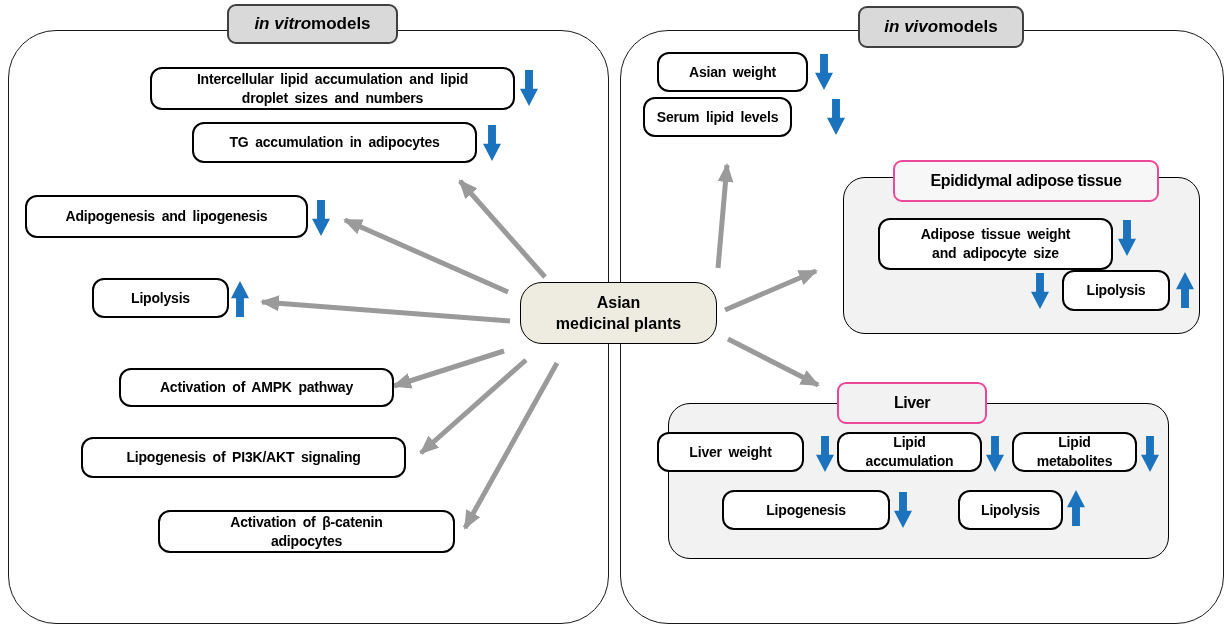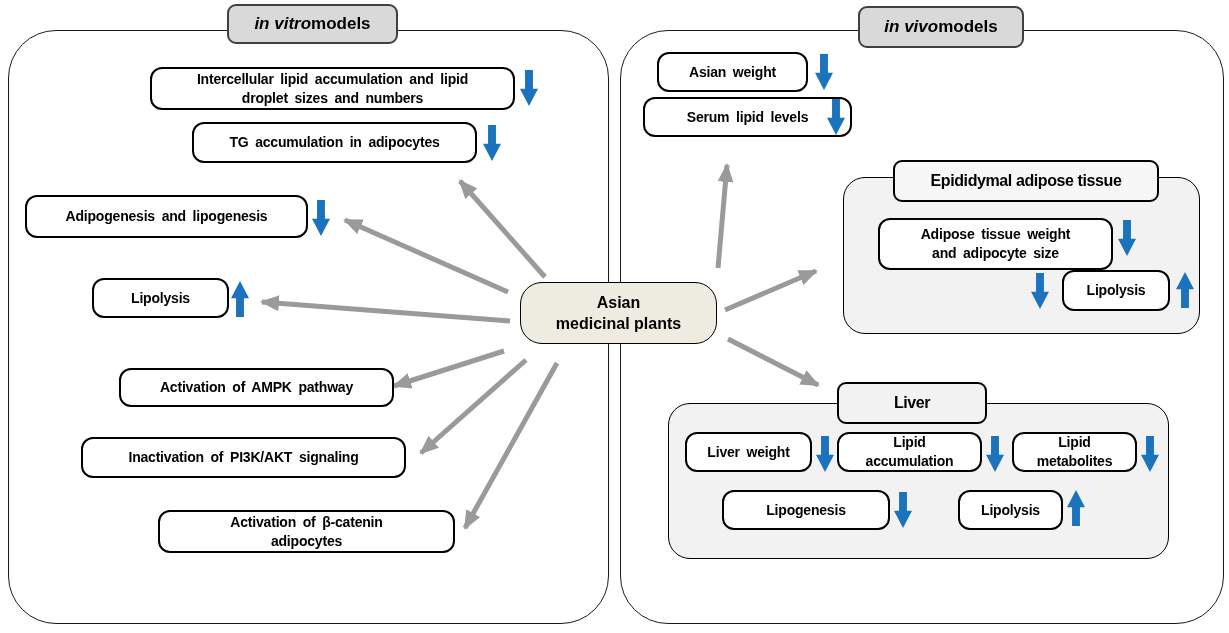--- a/index.html
+++ b/index.html
@@ -16,21 +16,21 @@
     display:flex;align-items:center;justify-content:center;
     font-weight:bold;font-size:17px;color:#000;z-index:6;
   }
   .panel-header .it{font-style:italic;}
   .panel-header .rest{}
   .group{
     position:absolute;background:#F2F2F2;border:1.5px solid #000;
     border-radius:22px;z-index:2;
   }
   .group-header{
-    position:absolute;background:#F7F7F7;border:2px solid #000000;border-radius:9px;
+    position:absolute;background:#F7F7F7;border:2px solid #ec4899;border-radius:9px;
     display:flex;align-items:center;justify-content:center;
     font-weight:bold;font-size:16px;letter-spacing:-0.4px;color:#000;z-index:6;
   }
   .node{
     position:absolute;background:#fff;border:2px solid #000;border-radius:12px;
     display:flex;align-items:center;justify-content:center;text-align:center;
     font-weight:bold;font-size:14px;line-height:19px;color:#000;
     white-space:pre-line;word-spacing:3px;letter-spacing:-0.2px;z-index:6;padding:0 4px;
     box-sizing:border-box;
   }
@@ -92,48 +92,48 @@
   <div class="ind down" style="left: 483px; top: 125px; background: rgb(27, 115, 190);"></div>
 
   <div class="node" style="left:25px;top:195px;width:283px;height:43px;">Adipogenesis and lipogenesis</div>
   <div class="ind down" style="left: 312px; top: 200px; background: rgb(27, 115, 190);"></div>
 
   <div class="node" style="left:92px;top:278px;width:137px;height:40px;">Lipolysis</div>
   <div class="ind up" style="left: 231px; top: 281px; background: rgb(27, 115, 190);"></div>
 
   <div class="node" style="left:103px;top:368px;width:275px;height:39px;margin-left:16px;">Activation of AMPK pathway</div>
 
-  <div class="node" style="left:81px;top:437px;width:325px;height:41px;">Inactivation of PI3K/AKT signaling</div>
+  <div class="node" style="left:81px;top:437px;width:325px;height:41px;">Lipogenesis of PI3K/AKT signaling</div>
 
   <div class="node" style="left:158px;top:510px;width:297px;height:43px;">Activation of β-catenin
 adipocytes</div>
 
   <div class="center-node" style="left:520px;top:282px;width:195px;height:60px;">Asian
 medicinal plants</div>
 
   <div class="node" style="left:657px;top:52px;width:151px;height:40px;">Asian weight</div>
   <div class="ind down" style="left: 815px; top: 54px; background: rgb(27, 115, 190);"></div>
 
-  <div class="node" style="left:643px;top:97px;width:209px;height:40px;">Serum lipid levels</div>
+  <div class="node" style="left:643px;top:97px;width:149px;height:40px;">Serum lipid levels</div>
   <div class="ind down" style="left: 827px; top: 99px; background: rgb(27, 115, 190);"></div>
 
   <div class="group-header" style="left:893px;top:160px;width:262px;height:38px;">Epididymal adipose tissue</div>
 
   <div class="node" style="left:878px;top:218px;width:235px;height:52px;">Adipose tissue weight
 and adipocyte size</div>
   <div class="ind down" style="left: 1118px; top: 220px; background: rgb(27, 115, 190);"></div>
 
   <div class="ind down" style="left: 1031px; top: 273px; background: rgb(27, 115, 190);"></div>
 
   <div class="node" style="left:1062px;top:270px;width:108px;height:41px;">Lipolysis</div>
   <div class="ind up" style="left: 1176px; top: 272px; background: rgb(27, 115, 190);"></div>
 
   <div class="group-header" style="left:837px;top:382px;width:146px;height:38px;background:#F2F2F2;">Liver</div>
 
-  <div class="node" style="left:685px;top:432px;width:127px;height:40px;">Liver weight</div>
+  <div class="node" style="left:657px;top:432px;width:147px;height:40px;">Liver weight</div>
   <div class="ind down" style="left: 816px; top: 436px; background: rgb(27, 115, 190);"></div>
 
   <div class="node" style="left:837px;top:432px;width:145px;height:40px;">Lipid
 accumulation</div>
   <div class="ind down" style="left: 986px; top: 436px; background: rgb(27, 115, 190);"></div>
 
   <div class="node" style="left:1012px;top:432px;width:125px;height:40px;">Lipid
 metabolites</div>
   <div class="ind down" style="left: 1141px; top: 436px; background: rgb(27, 115, 190);"></div>
 

